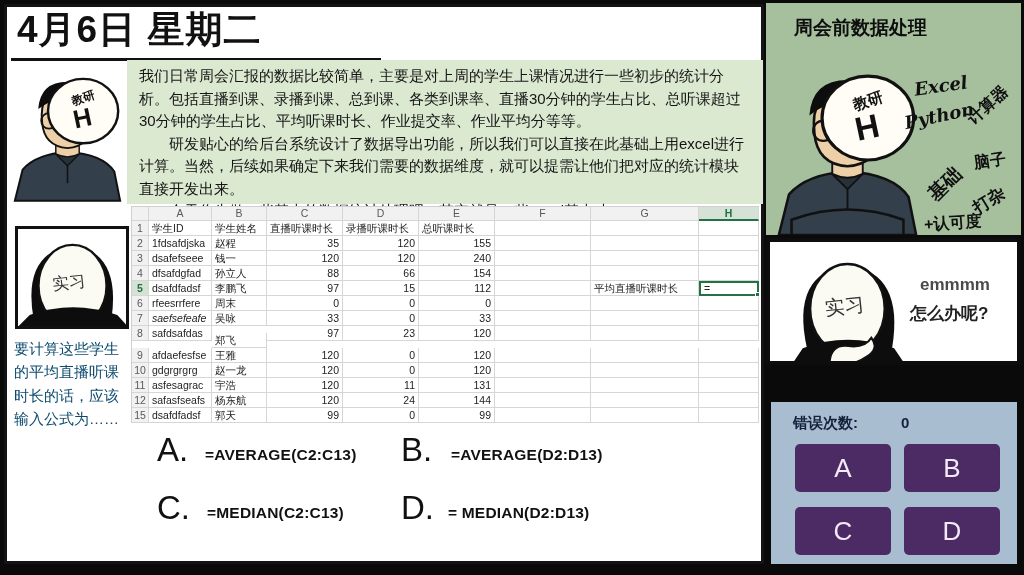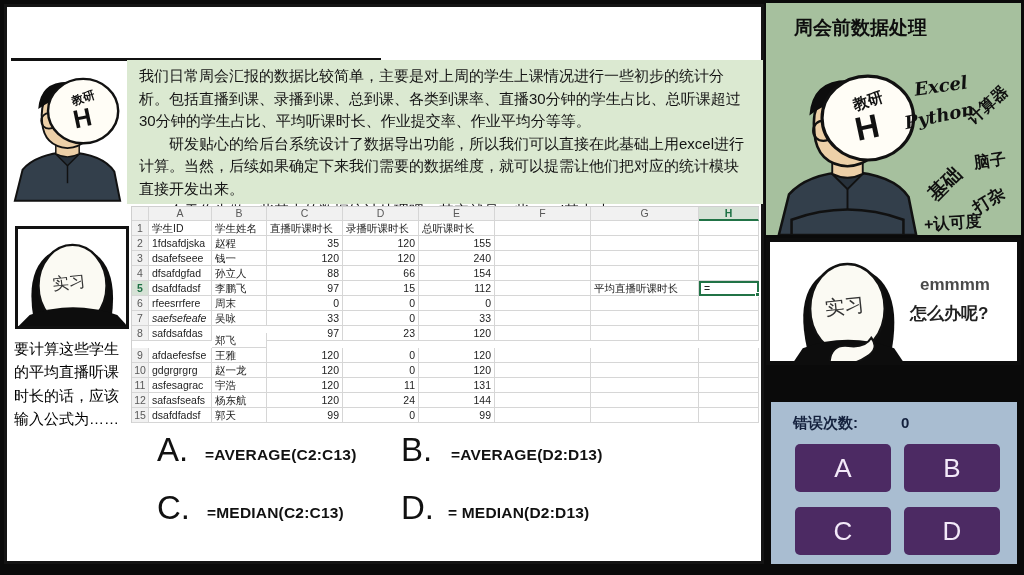--- a/index.html
+++ b/index.html
@@ -8,21 +8,21 @@
 
   
   .left-panel{position:absolute;left:4px;top:4px;width:760px;height:560px;background:#fff;border:3px solid #141414;}
   .title-date{position:absolute;left:10px;top:-2px;font-size:37px;font-weight:700;color:#111;letter-spacing:1px;}
   .title-underline{position:absolute;left:4px;top:51px;width:370px;height:3px;background:#111;}
   .intro-box{position:absolute;left:120px;top:53px;width:636px;height:144px;background:#dbe9d1;padding:5px 10px 4px 12px;color:#141414;}
   .intro-box p{margin:0;font-size:15px;line-height:1.5;}
   .intro-box p.indent{text-indent:2em;}
   .avatar-teacher-box{position:absolute;left:2px;top:55px;width:117px;height:141px;background:#fff;overflow:hidden;}
   .avatar-intern-box{position:absolute;left:8px;top:219px;width:114px;height:103px;background:#fff;border:3px solid #111;overflow:hidden;}
-  .intern-question{position:absolute;left:7px;top:330px;width:118px;font-size:15px;line-height:1.55;color:#000000;}
+  .intern-question{position:absolute;left:7px;top:330px;width:118px;font-size:15px;line-height:1.55;color:#0c4a6e;}
 
   
   .sheet{position:absolute;left:124px;top:199px;background:#fff;border:1px solid #cfcfcf;border-right:none;border-bottom:none;font-size:10.5px;color:#222;}
   .srow{display:flex;}
   .cell{flex:0 0 auto;border-right:1px solid #d6d6d6;border-bottom:1px solid #d6d6d6;height:15px;line-height:14px;padding:0 3px;white-space:nowrap;overflow:hidden;background:#fff;}
   .hcell{height:14px;line-height:13px;background:#f1f1f1;color:#595959;text-align:center;padding:0 2px;}
   .rnum{text-align:center;color:#595959;background:#f1f1f1;padding:0;}
   .num{text-align:right;}
   .selhead{background:#d6e2d6 !important;color:#1e7145 !important;font-weight:700;}
   .selcolhead{border-bottom:2px solid #217346 !important;}
@@ -75,20 +75,21 @@
         <ellipse cx="76" cy="48" rx="36" ry="33" fill="#fffdf6" stroke="#111" stroke-width="2.5"></ellipse>
       </g>
       <g id="intern-head">
         <path d="M16,92 Q4,24 56,16 Q106,24 96,92 Z" fill="#0d0d0d"></path>
         <ellipse cx="56" cy="58" rx="35" ry="42" fill="#fbfaf3" stroke="#111" stroke-width="2.5"></ellipse>
       </g>
     </defs>
   </svg>
 
   <div class="left-panel">
+    <div class="title-date">4月6日 星期二</div>
     <div class="title-underline"></div>
 
     <div class="intro-box">
       <p>我们日常周会汇报的数据比较简单，主要是对上周的学生上课情况进行一些初步的统计分析。包括直播到课、录播到课、总到课、各类到课率、直播30分钟的学生占比、总听课超过30分钟的学生占比、平均听课时长、作业提交率、作业平均分等等。</p>
       <p class="indent">研发贴心的给后台系统设计了数据导出功能，所以我们可以直接在此基础上用excel进行计算。当然，后续如果确定下来我们需要的数据维度，就可以提需让他们把对应的统计模块直接开发出来。</p>
       <p class="indent">今天你先做一些基本的数据统计处理吧，其实就是一些excel基本功。</p>
     </div>
 
     <div class="avatar-teacher-box">
       <svg width="117" height="141" viewBox="0 0 120 140">

